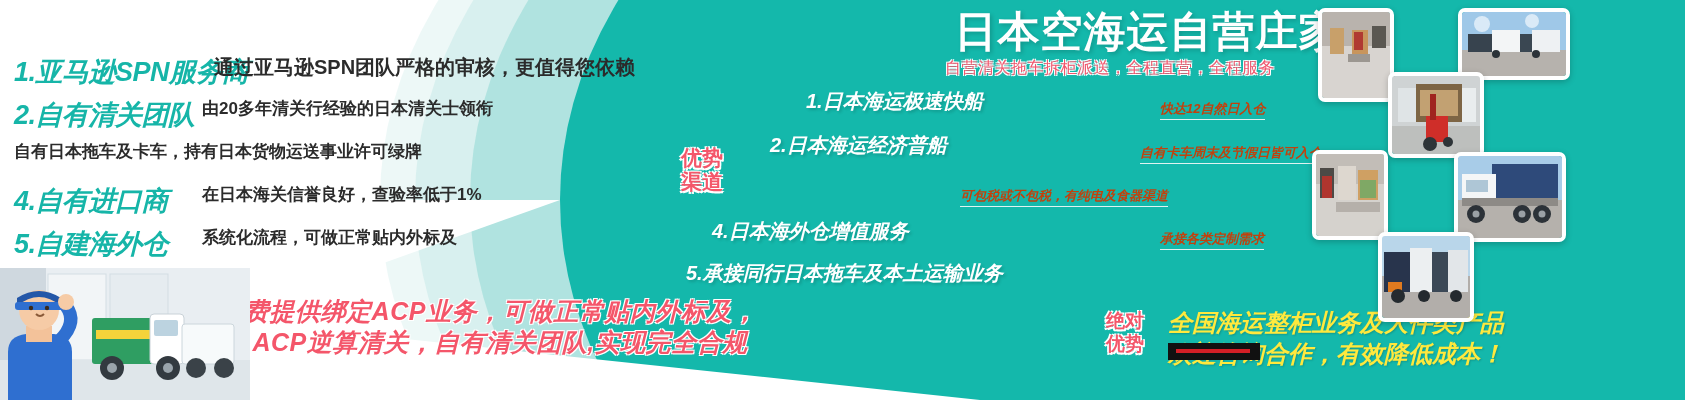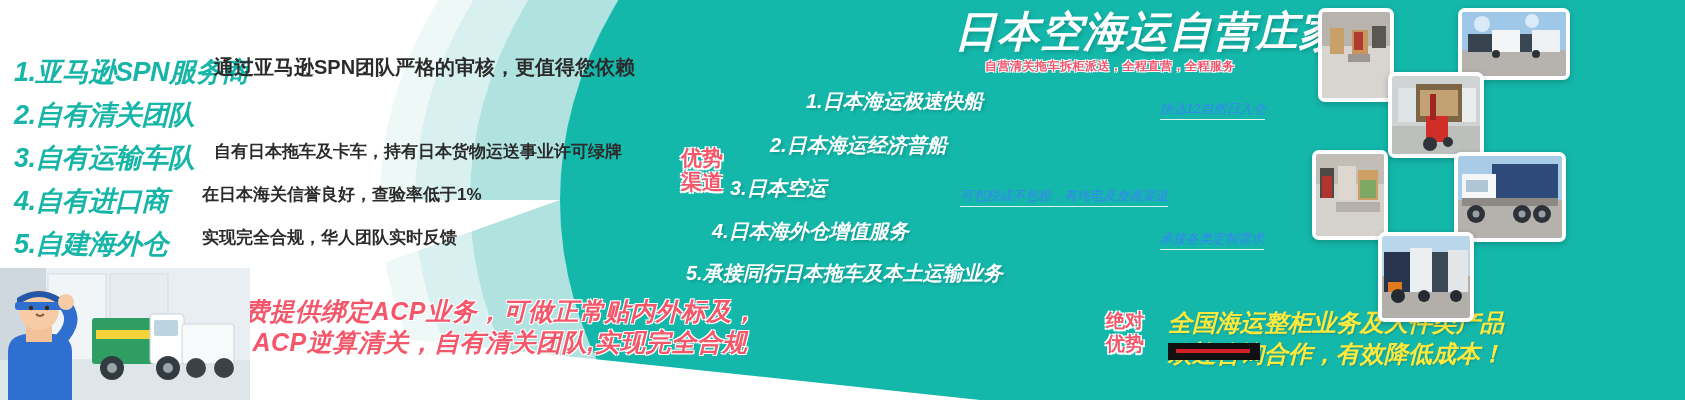--- a/index.html
+++ b/index.html
@@ -51,39 +51,39 @@
     font-weight:bold;font-style:italic;font-size:25px;color:#f4566a;
     white-space:nowrap;letter-spacing:0.5px;
     text-shadow:1px 1px 0 #ffffff,-1px -1px 0 #ffffff,1px -1px 0 #ffffff,-1px 1px 0 #ffffff;
   }
   .red-lines .l2{margin-left:24px;}
   
   .illus{position:absolute;left:0px;bottom:0px;width:250px;height:160px;}
   
   .headline{
     position:absolute;left:938px;top:4px;width:420px;text-align:center;
-    font-size:42px;font-weight:bold;font-style:italic;color:#ffffff;
+    font-size:42px;font-weight:bold;color:#ffffff;
     letter-spacing:1px;white-space:nowrap;
     text-shadow:2px 2px 4px rgba(0,0,0,.18);
   }
   .subheadline{
     position:absolute;left:900px;top:58px;width:420px;text-align:center;
-    font-size:12px;font-weight:bold;color:#f2546b;white-space:nowrap;
+    font-size:16px;font-weight:normal;color:#f2546b;white-space:nowrap;
     letter-spacing:0.5px;
     text-shadow:1px 1px 0 #ffffff,-1px -1px 0 #ffffff,1px -1px 0 #ffffff,-1px 1px 0 #ffffff;
   }
   .svc{position:absolute;left:700px;top:88px;width:660px;height:200px;}
   .svc-row{position:absolute;white-space:nowrap;}
   .svc-title{
     font-size:20px;font-weight:bold;font-style:italic;color:#ffffff;
     letter-spacing:0px;
     text-shadow:2px 2px 3px rgba(0,0,0,.16);
   }
   .svc-note{
-    font-size:13px;font-weight:normal;font-style:italic;color:#3b82f6;
+    font-size:13px;font-weight:bold;font-style:italic;color:#c2410c;
     border-bottom:1.5px solid #dff3f1;padding-bottom:3px;white-space:nowrap;
   } 
   .badge-adv{
     position:absolute;left:670px;top:146px;width:64px;text-align:center;
     font-size:21px;font-weight:bold;color:#f4566a;line-height:1.12;
     text-shadow:1.5px 1.5px 0 #ffffff,-1.5px -1.5px 0 #ffffff,1.5px -1.5px 0 #ffffff,-1.5px 1.5px 0 #ffffff;
   }
   .badge-abs{
     position:absolute;left:1106px;top:310px;width:58px;text-align:left;
     font-size:19px;font-weight:bold;color:#f4566a;line-height:1.2;
@@ -125,35 +125,35 @@
 
   <div class="left-list">
 
     <div class="lrow r1">
       <span class="lead"><span>1.</span><span>亚马逊SPN服务商</span></span>
       <span class="desc">通过亚马逊SPN团队严格的审核，更值得您依赖</span>
     </div>
 
     <div class="lrow r2">
       <span class="lead"><span>2.</span><span>自有清关团队</span></span>
+      <span class="desc">由20多年清关行经验的日本清关士领衔</span>
     </div>
 
     <div class="lrow r3">
-      <span class="lead"><span>3.</span><span>自有运输车队</span></span>
       <span class="desc">自有日本拖车及卡车，持有日本货物运送事业许可绿牌</span>
     </div>
 
     <div class="lrow r4">
       <span class="lead"><span>4.</span><span>自有进口商</span></span>
       <span class="desc">在日本海关信誉良好，查验率低于1%</span>
     </div>
 
     <div class="lrow r5">
       <span class="lead"><span>5.</span><span>自建海外仓</span></span>
-      <span class="desc">实现完全合规，华人团队实时反馈</span>
+      <span class="desc">系统化流程，可做正常贴内外标及</span>
     </div>
   </div>
 
   <div class="red-lines">
     <div class="l1">免费提供绑定ACP业务，可做正常贴内外标及，</div>
     <div class="l2">ACP逆算清关，自有清关团队,实现完全合规</div>
   </div>
 
   <div class="illus">
     <svg class="ill-svg" width="250" height="160" viewBox="0 0 250 160">
@@ -204,24 +204,24 @@
     <div class="svc-row" style="left:106px;top:0px;">
       <span class="svc-title"><span>1.</span><span>日本海运极速快船</span></span>
     </div>
     <div class="svc-row" style="left:460px;top:11px;">
       <span class="svc-note">快达12自然日入仓</span>
     </div>
 
     <div class="svc-row" style="left:70px;top:44px;">
       <span class="svc-title"><span>2.</span><span>日本海运经济普船</span></span>
     </div>
-
-    <div class="svc-row" style="left:30px;top:87px;">
-      <span class="svc-title"><span>3.</span><span>日本空运</span></span>
-    </div>
+    <div class="svc-row" style="left:440px;top:55px;">
+      <span class="svc-note">自有卡车周末及节假日皆可入仓</span>
+    </div>
+
     <div class="svc-row" style="left:260px;top:98px;">
       <span class="svc-note">可包税或不包税，有纯电及食器渠道</span>
     </div>
 
     <div class="svc-row" style="left:12px;top:130px;">
       <span class="svc-title"><span>4.</span><span>日本海外仓增值服务</span></span>
     </div>
     <div class="svc-row" style="left:460px;top:141px;">
       <span class="svc-note">承接各类定制需求</span>
     </div>

